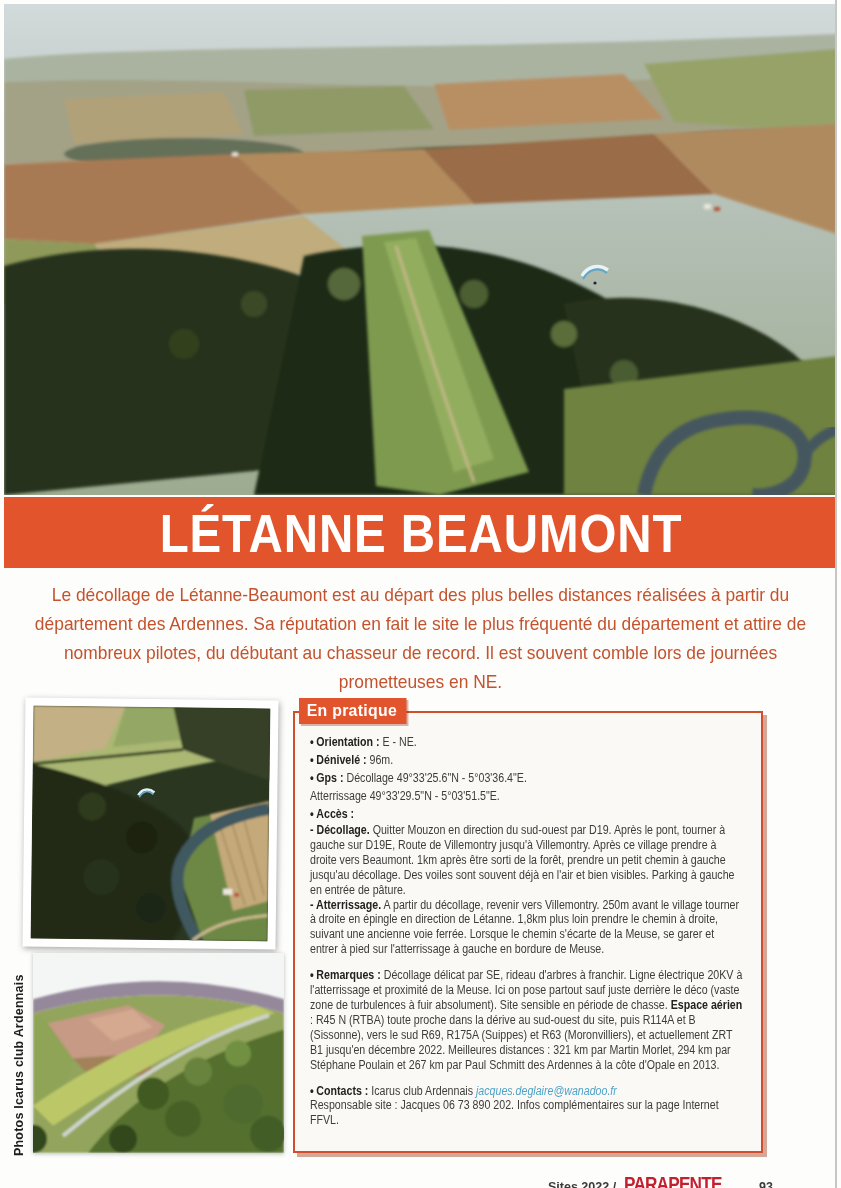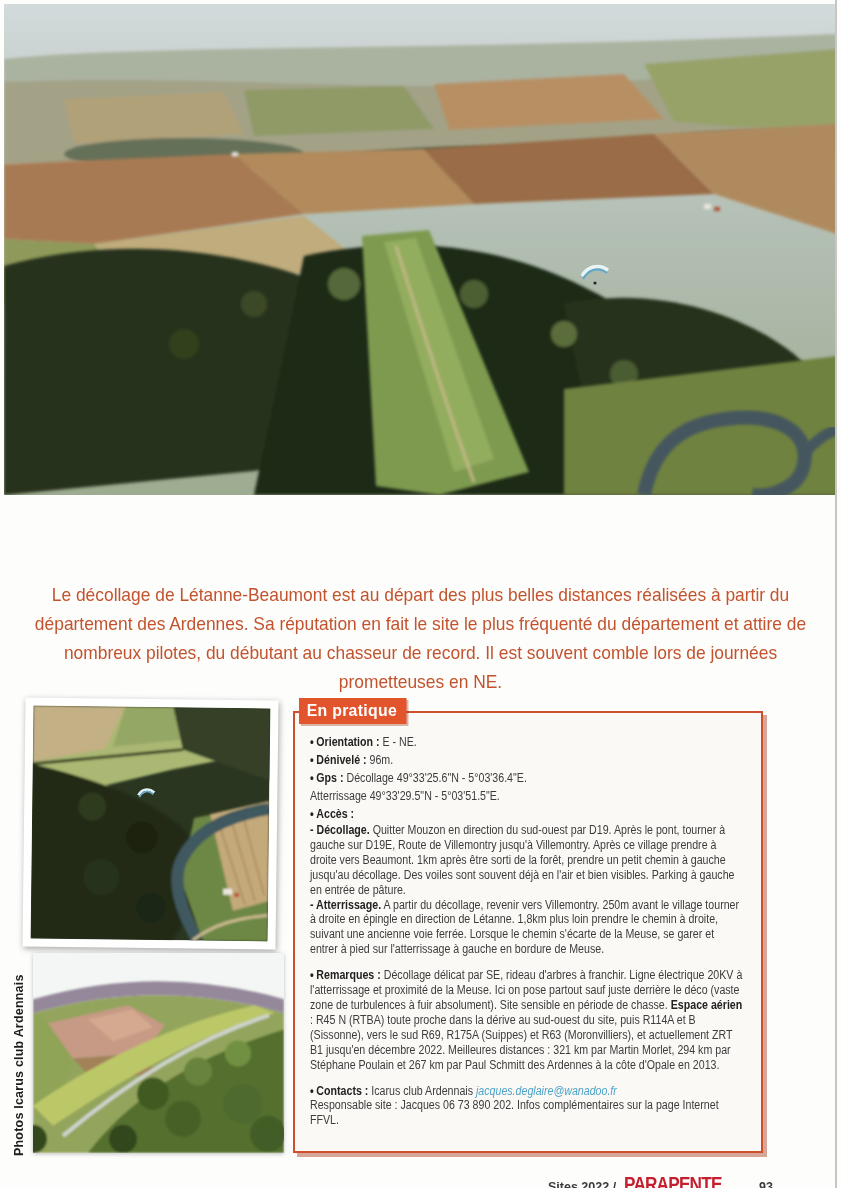--- a/index.html
+++ b/index.html
@@ -146,20 +146,23 @@
         <path d="M798,452 C812,436 824,428 833,426" stroke="#44565e" stroke-width="11" fill="none" filter="url(#soft)"></path>
       </g>
       <g transform="translate(578,262)">
         <path d="M0,10 C5,1 16,-3 26,4" stroke="#e8f4f8" stroke-width="3.4" fill="none"></path>
         <path d="M1,13 C6,4 16,0 25,7" stroke="#5fa8cc" stroke-width="2" fill="none"></path>
         <circle cx="13" cy="17" r="1.6" fill="#20262b"></circle>
       </g>
     </svg>
   </div>
 
+  <div class="banner">
+    <div class="title">LÉTANNE BEAUMONT</div>
+  </div>
 
   <div class="intro-wrap">
     <p class="intro">Le décollage de Létanne-Beaumont est au départ des plus belles distances réalisées à partir du département des Ardennes. Sa réputation en fait le site le plus fréquenté du département et attire de nombreux pilotes, du débutant au chasseur de record. Il est souvent comble lors de journées prometteuses en NE.</p>
   </div>
 
   <div class="photo1">
     <svg viewBox="0 0 237 232" preserveAspectRatio="none">
       <defs>
           <filter id="soft2" x="-10%" y="-10%" width="120%" height="120%">
             <feGaussianBlur stdDeviation="1.1"></feGaussianBlur>

